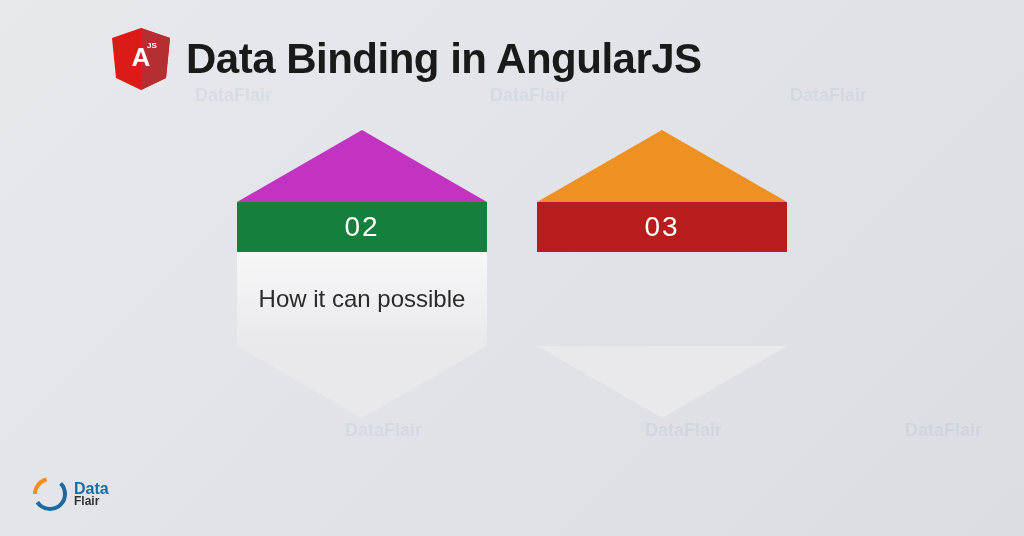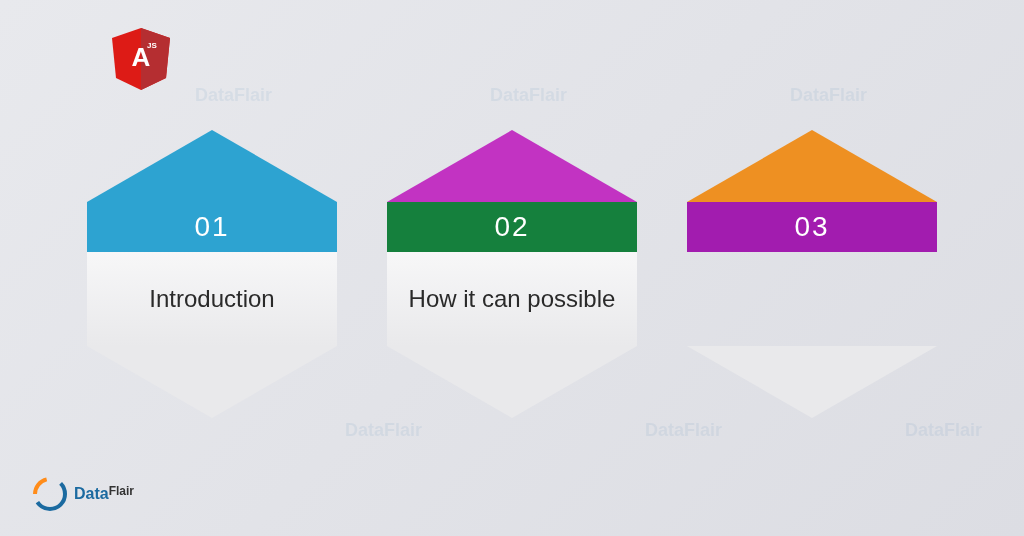--- a/index.html
+++ b/index.html
@@ -76,21 +76,21 @@
       top: 72px;
       left: 0;
       width: 250px;
       height: 50px;
       display: flex;
       align-items: center;
       justify-content: center;
     }
     .hex-number-band-1 { background: #2da3d1; }
     .hex-number-band-2 { background: #15803d; }
-    .hex-number-band-3 { background: #a21caf; }
+    .hex-number-band-3 { background: #b91c1c; }
     .hex-number {
       color: white;
       font-size: 28px;
       font-weight: 400;
       letter-spacing: 2px;
     }
     .hex-body {
       position: absolute;
       top: 122px;
       left: 0;
@@ -126,21 +126,21 @@
       display: flex;
       align-items: center;
       gap: 6px;
     }
     .logo-circle {
       width: 36px;
       height: 36px;
     }
     .logo-text {
       display: flex;
-      flex-direction: row;
+      flex-direction: column;
       line-height: 0.95;
     }
     .logo-text-top {
       font-size: 16px;
       font-weight: 800;
       color: #1b6aa0;
     }
     .logo-text-bottom {
       font-size: 12px;
       font-weight: 800;
@@ -171,33 +171,24 @@
 
 <div class="header">
   <div class="angular-shield">
     <svg viewBox="0 0 58 62" width="58" height="62">
       <polygon points="29,0 58,10 54,50 29,62 4,50 0,10" fill="#dd1b16"></polygon>
       <polygon points="29,0 29,62 54,50 58,10" fill="#b52e31"></polygon>
       <text x="29" y="38" font-size="26" font-weight="900" fill="white" text-anchor="middle" font-family="Arial">A</text>
       <text x="40" y="20" font-size="8" font-weight="700" fill="white" text-anchor="middle" font-family="Arial">JS</text>
     </svg>
   </div>
+  <h1 class="title">Data Binding in AngularJS</h1>
 </div>
 
 <div class="hexagon-row">
-  <div class="hexagon">
-    <div class="hex-top hex-top-1"></div>
-    <div class="hex-number-band hex-number-band-1">
-      <span class="hex-number">01</span>
-    </div>
-    <div class="hex-body">
-      <span class="hex-label">Introduction</span>
-    </div>
-    <div class="hex-bottom"></div>
-  </div>
 
   <div class="hexagon">
     <div class="hex-top hex-top-2"></div>
     <div class="hex-number-band hex-number-band-2">
       <span class="hex-number">02</span>
     </div>
     <div class="hex-body">
       <span class="hex-label">How it can possible</span>
     </div>
     <div class="hex-bottom"></div>

